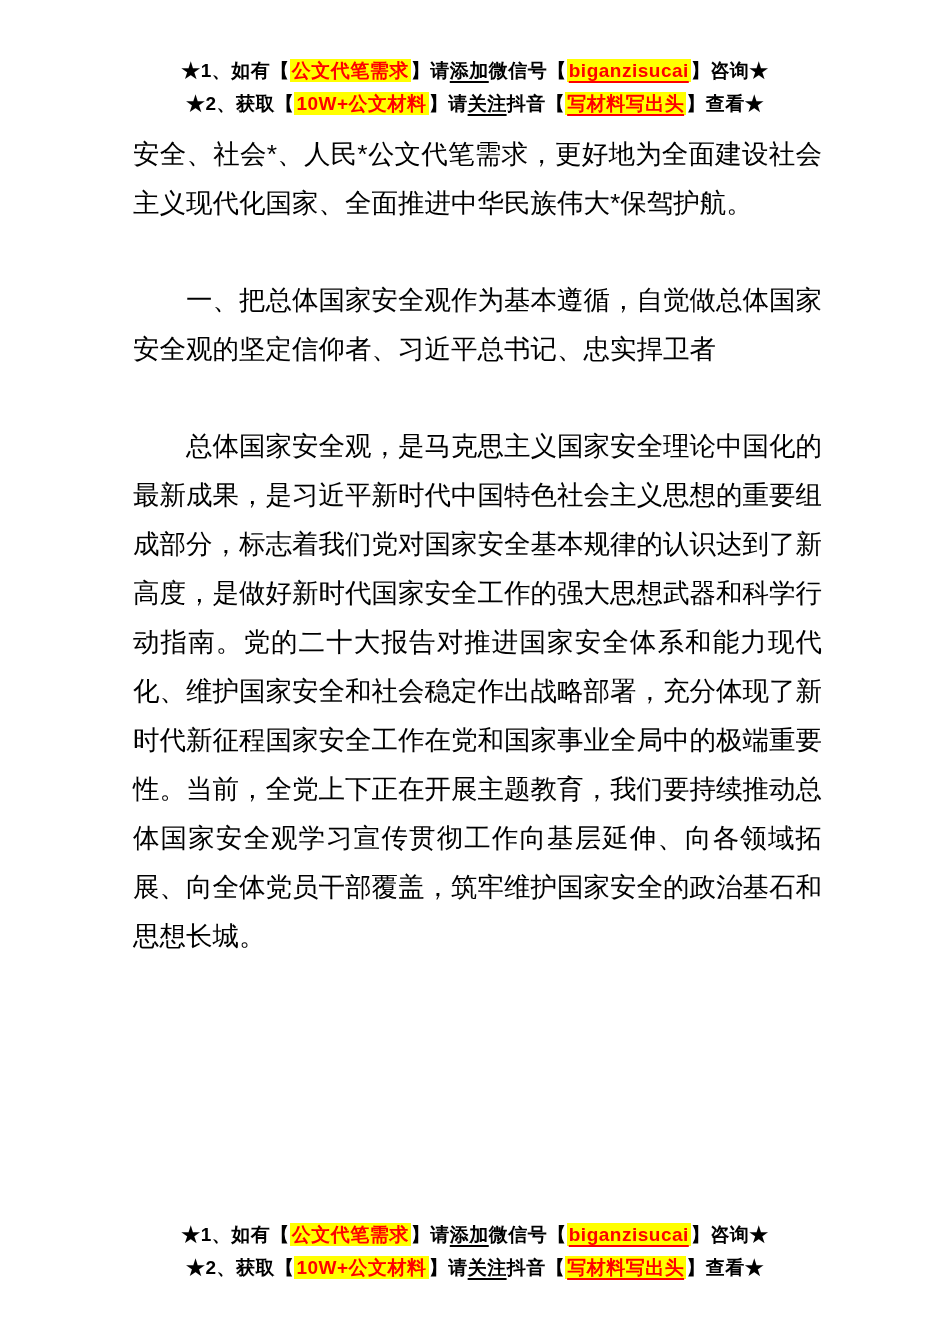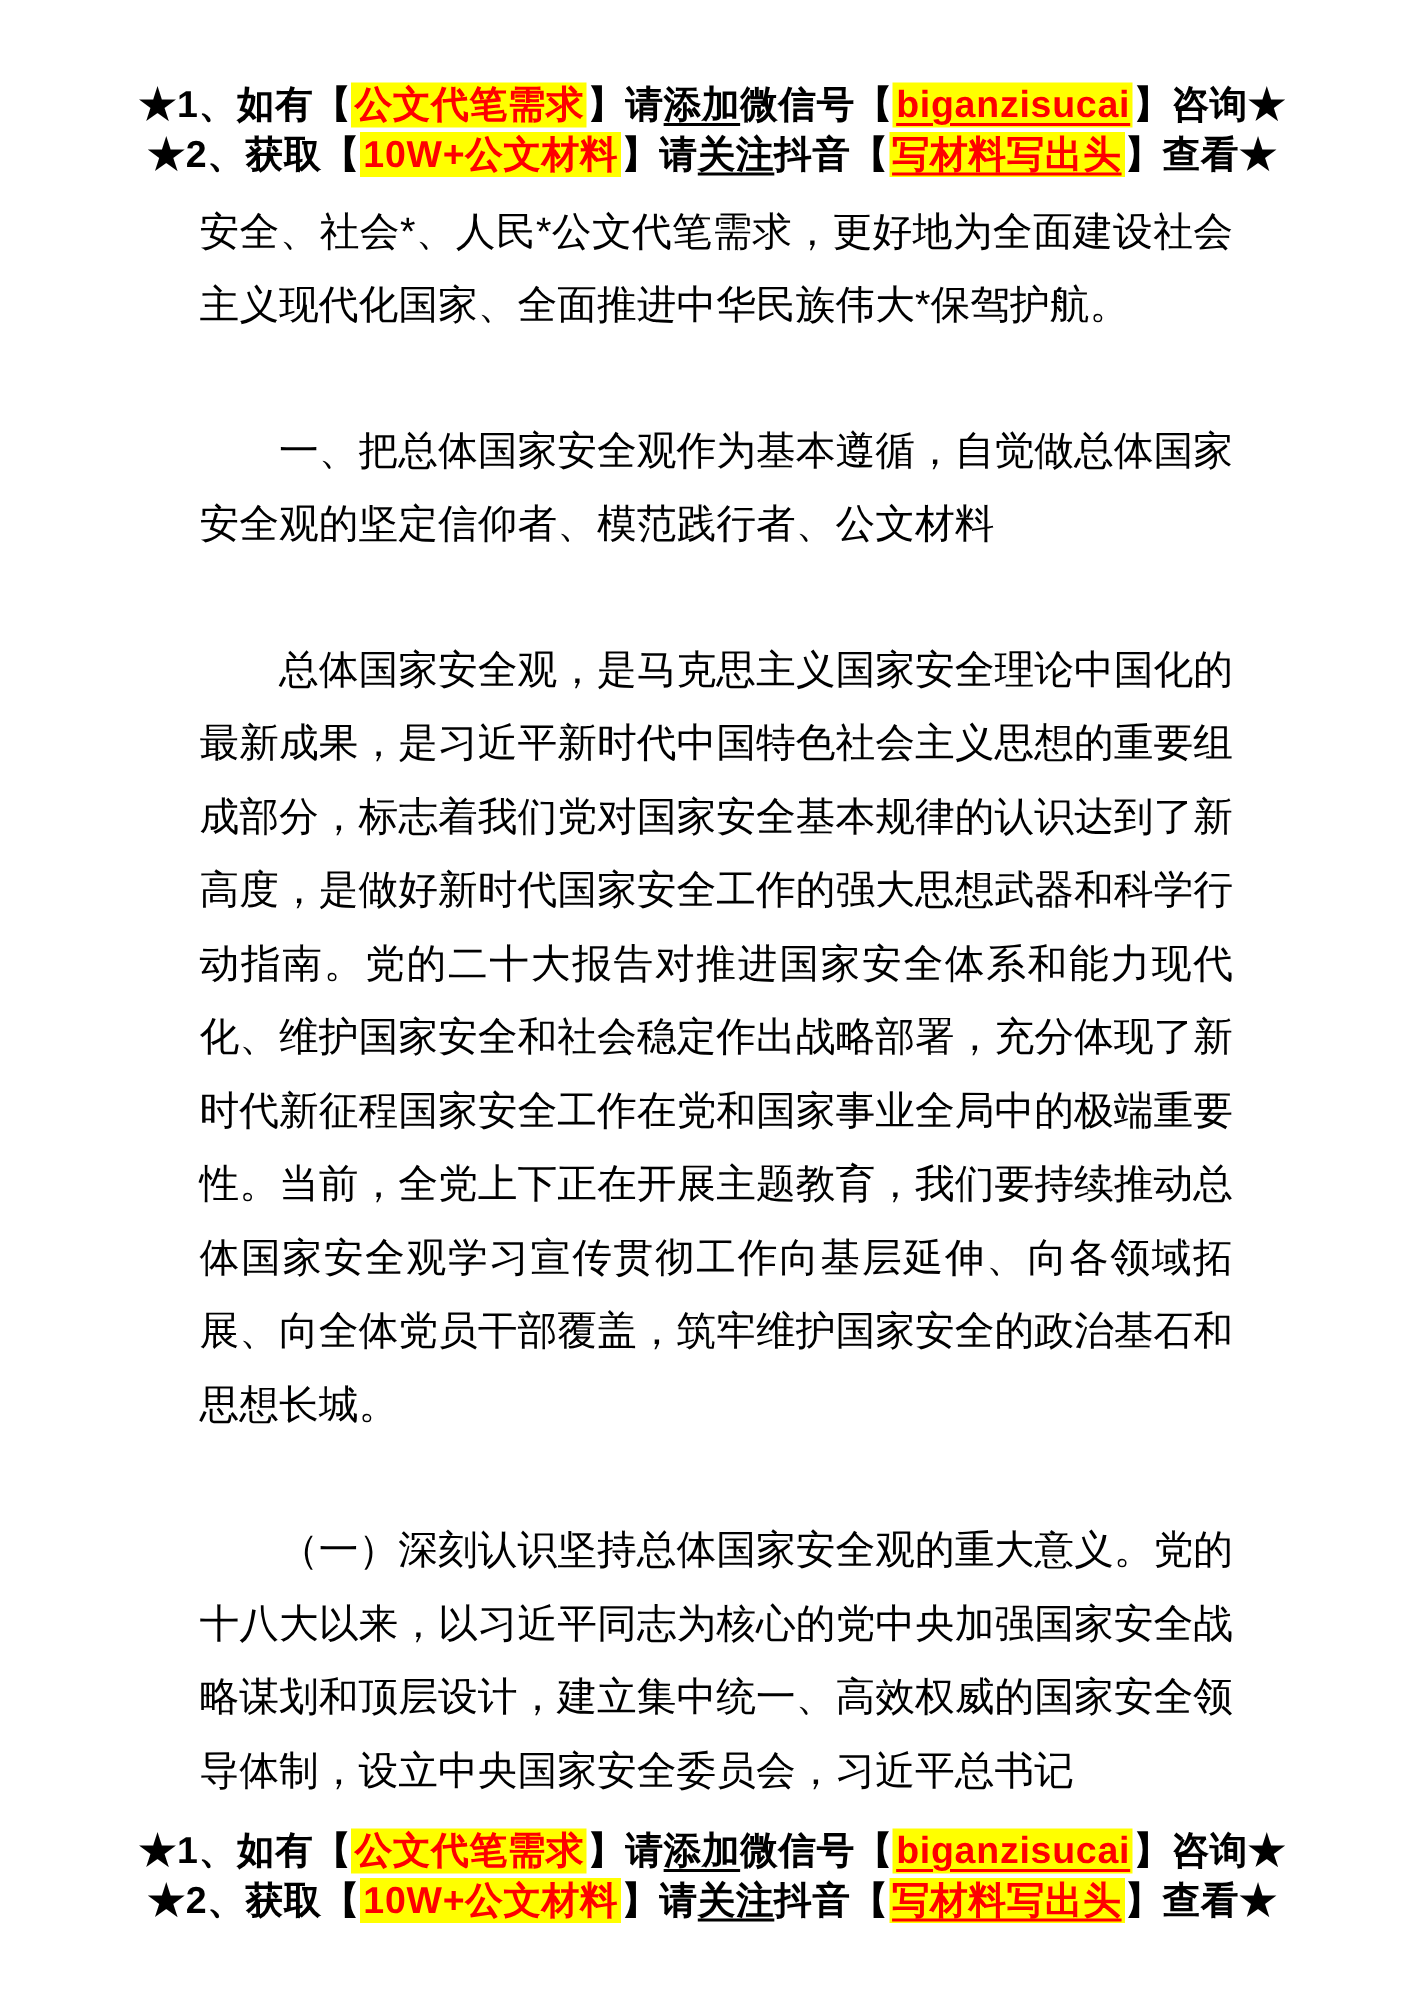--- a/index.html
+++ b/index.html
@@ -11,21 +11,21 @@
   }
   .page {
     width: 950px; height: 1344px;
     display: flex; flex-direction: column;
     background: #ffffff;
   }
   
   .promo {
     text-align: center;
     font-weight: 700;
-    font-size: 25px;
+    font-size: 19px;
     line-height: 33px;
     letter-spacing: 0.5px;
     white-space: nowrap;
   }
   .promo-header { padding-top: 54px; }
   .promo-footer { margin-top: auto; padding-bottom: 60px; }
   .hl { background: #ffff00; padding: 1px 2px; }
   .red { color: #fe0000; }
   .ul-black {
     text-decoration: underline;
@@ -60,23 +60,22 @@
     <div>
       <span>★1、如有【</span><span class="hl red">公文代笔需求</span><span>】请</span><span class="ul-black">添加</span><span>微信号【</span><span class="hl red ul-red">biganzisucai</span><span>】咨询★</span>
     </div>
     <div>
       <span>★2、获取【</span><span class="hl red">10W+公文材料</span><span>】请</span><span class="ul-black">关注</span><span>抖音【</span><span class="hl red ul-red">写材料写出头</span><span>】查看★</span>
     </div>
   </header>
 
   <main class="doc">
     <p>安全、社会*、人民*公文代笔需求，更好地为全面建设社会主义现代化国家、全面推进中华民族伟大*保驾护航。</p>
-    <p class="indent">一、把总体国家安全观作为基本遵循，自觉做总体国家安全观的坚定信仰者、模范践行者、公文材料</p>
+    <p class="indent">一、把总体国家安全观作为基本遵循，自觉做总体国家安全观的坚定信仰者、习近平总书记、忠实捍卫者</p>
     <p class="indent">总体国家安全观，是马克思主义国家安全理论中国化的最新成果，是习近平新时代中国特色社会主义思想的重要组成部分，标志着我们党对国家安全基本规律的认识达到了新高度，是做好新时代国家安全工作的强大思想武器和科学行动指南。党的二十大报告对推进国家安全体系和能力现代化、维护国家安全和社会稳定作出战略部署，充分体现了新时代新征程国家安全工作在党和国家事业全局中的极端重要性。当前，全党上下正在开展主题教育，我们要持续推动总体国家安全观学习宣传贯彻工作向基层延伸、向各领域拓展、向全体党员干部覆盖，筑牢维护国家安全的政治基石和思想长城。</p>
-    <p class="indent"><span>（一）深刻认识坚持总体国家安全观的重大意义。</span><span>党的十八大以来，以习近平同志为核心的党中央加强国家安全战略谋划和顶层设计，建立集中统一、高效权威的国家安全领导体制，设立中央国家安全委员会，习近平总书记</span></p>
   </main>
 
   <footer class="promo promo-footer">
     <div>
       <span>★1、如有【</span><span class="hl red">公文代笔需求</span><span>】请</span><span class="ul-black">添加</span><span>微信号【</span><span class="hl red ul-red">biganzisucai</span><span>】咨询★</span>
     </div>
     <div>
       <span>★2、获取【</span><span class="hl red">10W+公文材料</span><span>】请</span><span class="ul-black">关注</span><span>抖音【</span><span class="hl red ul-red">写材料写出头</span><span>】查看★</span>
     </div>
   </footer>

